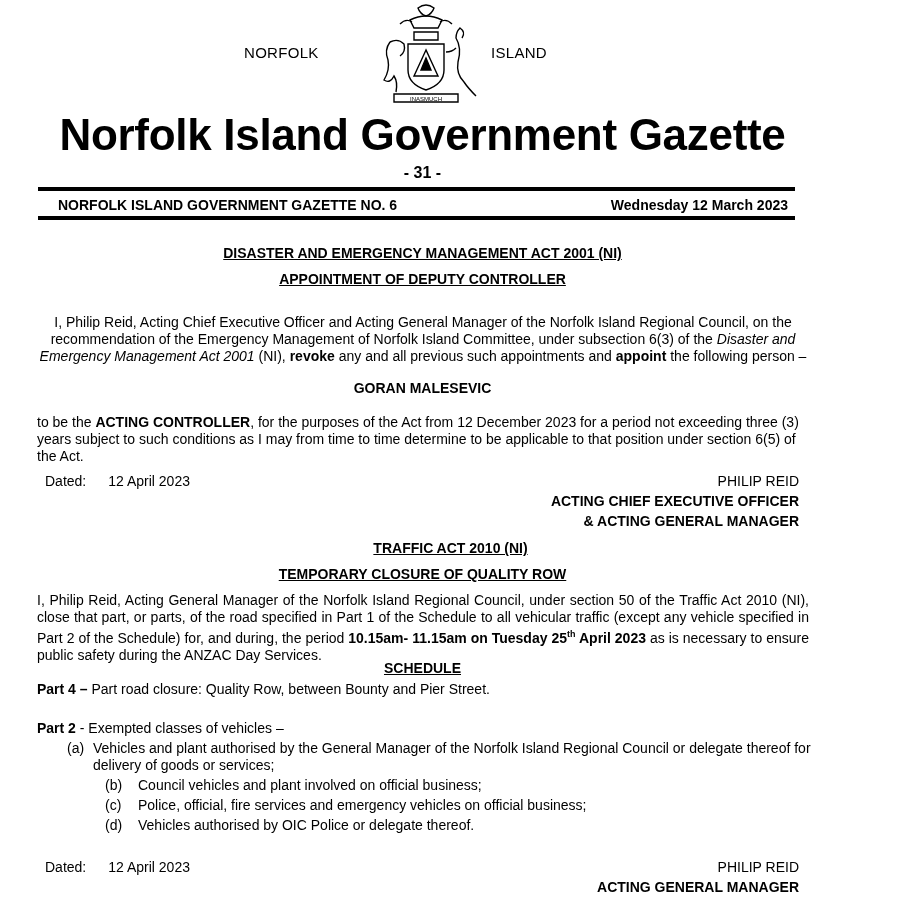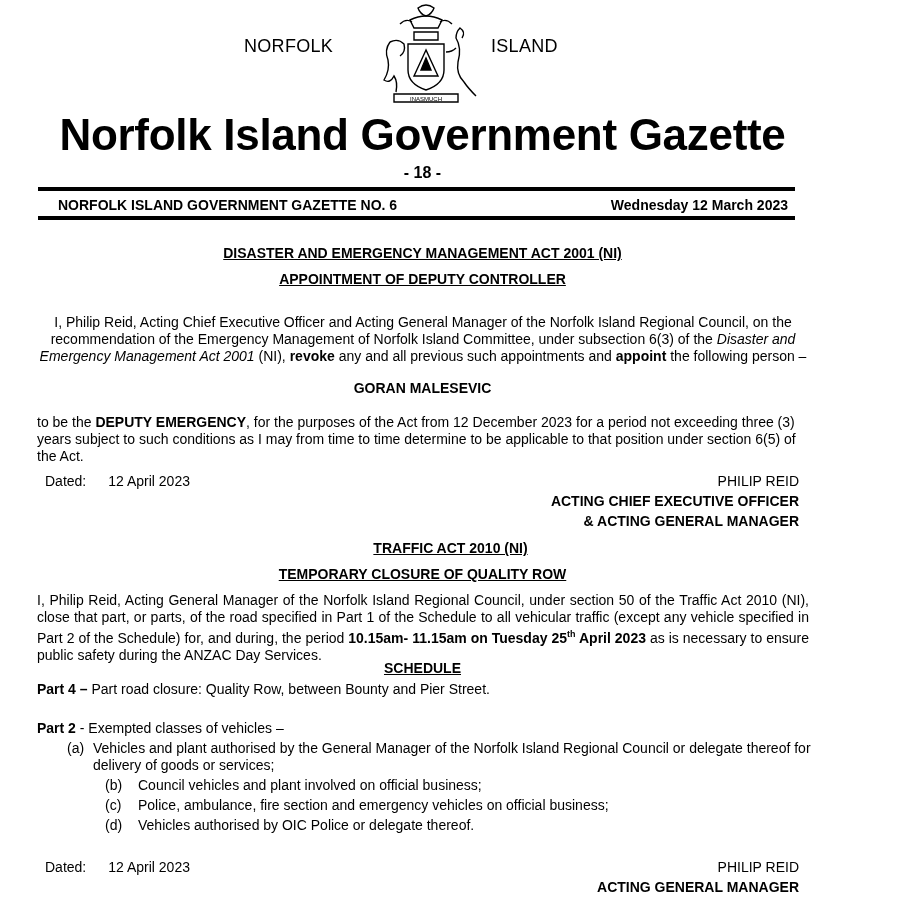--- a/index.html
+++ b/index.html
@@ -1,19 +1,19 @@
 <!DOCTYPE html>
 <html><head>
 <meta charset="utf-8">
 <style>
   html, body { margin:0; padding:0; background:#ffffff; }
   body { width:900px; height:911px; position:relative; overflow:hidden; color:#000;
          font-family:"Liberation Sans", sans-serif; }
   .abs { position:absolute; }
-  .hdr-word { font-size:18px; top:36px; letter-spacing:0.3px; }
+  .hdr-word { font-size:15px; top:44px; letter-spacing:0.3px; }
   .crest { left:370px; top:2px; width:112px; height:106px; }
   .title { left:0; width:845px; text-align:center; top:110px; font-size:44px; font-weight:bold; letter-spacing:-0.3px; }
   .pageno { left:0; width:845px; text-align:center; top:164px; font-size:16px; font-weight:bold; }
   .rule-thick { left:38px; width:757px; height:4px; background:#000; }
   .bar-left { left:58px; top:197px; font-size:14px; font-weight:bold; }
   .bar-right { right:112px; top:197px; font-size:14px; font-weight:bold; }
   .center-head { left:0; width:845px; text-align:center; font-size:14px; font-weight:bold; text-decoration:underline; }
   .para { left:37px; width:772px; font-size:14px; line-height:17px; }
   .just { text-align:justify; text-align-last:left; }
   .name { left:0; width:845px; text-align:center; font-size:14px; font-weight:bold; }
@@ -47,37 +47,37 @@
       <path d="M92 36 q4 -6 -2 -10 q-4 4 -4 10 q6 10 2 24 q-2 12 6 20 q4 6 12 14 M86 46 q-4 4 -10 4"></path>
 
       <path d="M24 92 h64 v8 h-64z"></path>
     </g>
     <text x="56" y="99" font-size="6" text-anchor="middle" font-family="Liberation Sans, sans-serif">INASMUCH</text>
   </svg>
 </div>
 <div class="abs hdr-word" style="left:491px;">ISLAND</div>
 
 <div class="abs title">Norfolk Island Government Gazette</div>
-<div class="abs pageno">- 18 -</div>
+<div class="abs pageno">- 31 -</div>
 
 <div class="abs rule-thick" style="top:187px;"></div>
 <div class="abs bar-left">NORFOLK ISLAND GOVERNMENT GAZETTE NO. 6</div>
 <div class="abs bar-right">Wednesday 12 March 2023</div>
 <div class="abs rule-thick" style="top:216px;"></div>
 
 <div class="abs center-head" style="top:245px;">DISASTER AND EMERGENCY MANAGEMENT ACT 2001 (NI)</div>
 <div class="abs center-head" style="top:271px;">APPOINTMENT OF DEPUTY CONTROLLER</div>
 
 <div class="abs para" style="top:314px;text-align:center;">
   <span>I, Philip Reid, Acting Chief Executive Officer and Acting General Manager of the Norfolk Island Regional Council, on the recommendation of the Emergency Management of Norfolk Island Committee, under subsection 6(3) of the </span><i>Disaster and Emergency Management Act 2001</i><span> (NI), </span><b>revoke</b><span> any and all previous such appointments and </span><b>appoint</b><span> the following person –</span>
 </div>
 <div class="abs name" style="top:380px;">GORAN MALESEVIC</div>
 
 <div class="abs para" style="top:414px;">
-  <span>to be the </span><b>DEPUTY EMERGENCY</b><span>, for the purposes of the Act from 12 December 2023 for a period not exceeding three (3) years subject to such conditions as I may from time to time determine to be applicable to that position under section 6(5) of the Act.</span>
+  <span>to be the </span><b>ACTING CONTROLLER</b><span>, for the purposes of the Act from 12 December 2023 for a period not exceeding three (3) years subject to such conditions as I may from time to time determine to be applicable to that position under section 6(5) of the Act.</span>
 </div>
 
 <div class="abs dated" style="top:473px;">
   <span>Dated:</span><span class="val">12 April 2023</span>
 </div>
 <div class="abs sig" style="top:473px;">PHILIP REID</div>
 <div class="abs sig bold" style="top:493px;">ACTING CHIEF EXECUTIVE OFFICER</div>
 <div class="abs sig bold" style="top:513px;">&amp; ACTING GENERAL MANAGER</div>
 
 <div class="abs center-head" style="top:540px;margin-left:28px;">TRAFFIC ACT 2010 (NI)</div>
@@ -100,21 +100,21 @@
 <div class="abs list" style="left:67px; top:740px; width:750px;">
   <div style="display:flex;">
     <span style="width:26px; flex:none;">(a)</span>
     <span>Vehicles and plant authorised by the General Manager of the Norfolk Island Regional Council or delegate thereof for delivery of goods or services;</span>
   </div>
 </div>
 <div class="abs list" style="left:105px; top:777px;">
   <span class="lbl">(b)</span><span>Council vehicles and plant involved on official business;</span>
 </div>
 <div class="abs list" style="left:105px; top:797px;">
-  <span class="lbl">(c)</span><span>Police, ambulance, fire section and emergency vehicles on official business;</span>
+  <span class="lbl">(c)</span><span>Police, official, fire services and emergency vehicles on official business;</span>
 </div>
 <div class="abs list" style="left:105px; top:817px;">
   <span class="lbl">(d)</span><span>Vehicles authorised by OIC Police or delegate thereof.</span>
 </div>
 
 <div class="abs dated" style="top:859px;">
   <span>Dated:</span><span class="val">12 April 2023</span>
 </div>
 <div class="abs sig" style="top:859px;">PHILIP REID</div>
 <div class="abs sig bold" style="top:879px;">ACTING GENERAL MANAGER</div>

